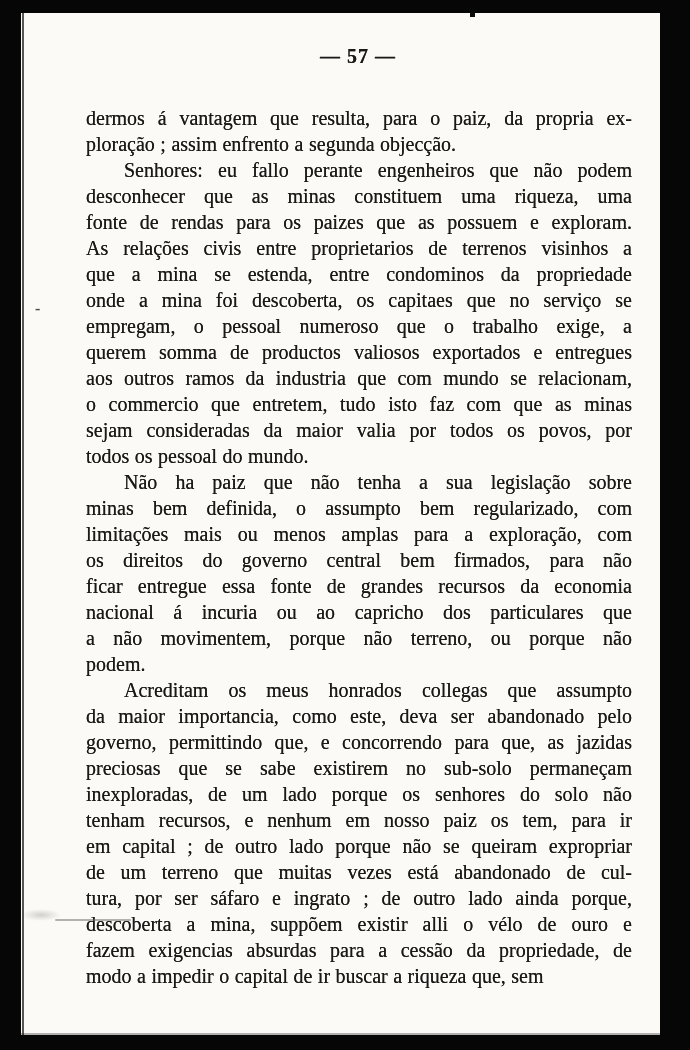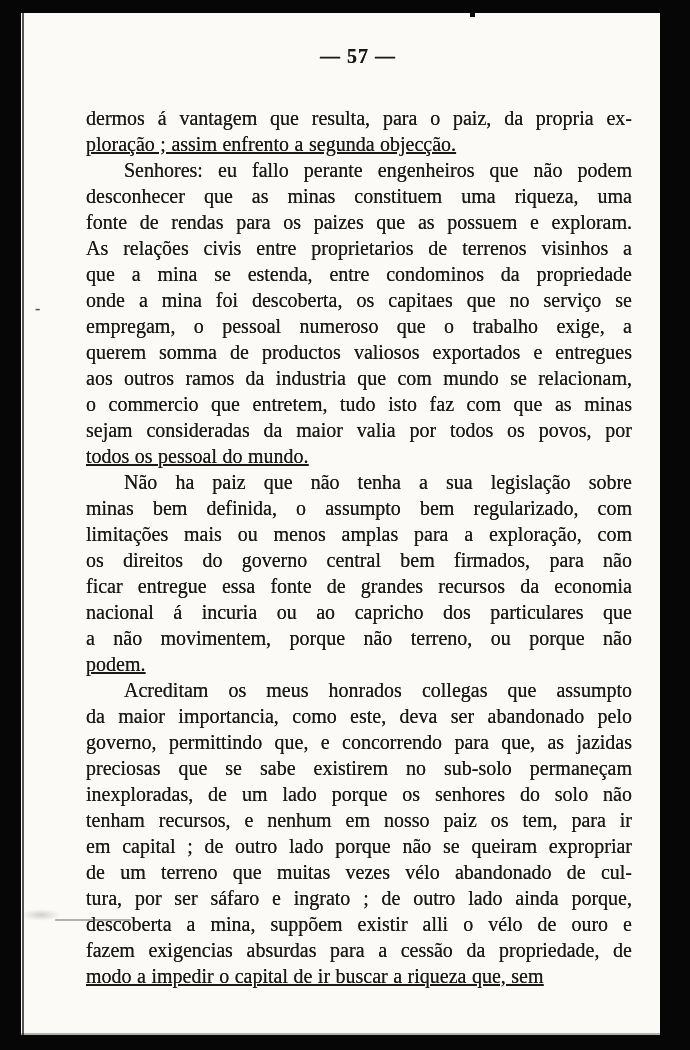--- a/index.html
+++ b/index.html
@@ -72,21 +72,21 @@
   .line {
     height: 26px;
     line-height: 26px;
     text-align: justify;
     text-align-last: justify;
     overflow: hidden;
     word-spacing: .5px;
     text-shadow: 0 0 .4px rgba(22, 20, 18, .85);
   }
   .line.indent { padding-left: 38px; }
-  .line.last   { text-align-last: left; text-decoration: underline; }
+  .line.last   { text-align-last: left; }
   .margin-mark {
     position: absolute;
     left: 14px;
     top: 288px;
     width: 14px;
     height: 16px;
     color: #524e49;
     font-weight: 700;
     font-size: 16px;
     line-height: 16px;
@@ -141,21 +141,21 @@
       <div class="line">nacional á incuria ou ao capricho dos particulares que</div>
       <div class="line">a não movimentem, porque não terreno, ou porque não</div>
       <div class="line last">podem.</div>
       <div class="line indent">Acreditam os meus honrados collegas que assumpto</div>
       <div class="line">da maior importancia, como este, deva ser abandonado pelo</div>
       <div class="line">governo, permittindo que, e concorrendo para que, as jazidas</div>
       <div class="line">preciosas que se sabe existirem no sub-solo permaneçam</div>
       <div class="line">inexploradas, de um lado porque os senhores do solo não</div>
       <div class="line">tenham recursos, e nenhum em nosso paiz os tem, para ir</div>
       <div class="line">em capital ; de outro lado porque não se queiram expropriar</div>
-      <div class="line">de um terreno que muitas vezes vélo abandonado de cul-</div>
+      <div class="line">de um terreno que muitas vezes está abandonado de cul-</div>
       <div class="line">tura, por ser sáfaro e ingrato ; de outro lado ainda porque,</div>
       <div class="line">descoberta a mina, suppõem existir alli o vélo de ouro e</div>
       <div class="line">fazem exigencias absurdas para a cessão da propriedade, de</div>
       <div class="line last">modo a impedir o capital de ir buscar a riqueza que, sem</div>
     </div>
   <div class="smudge"></div>
   <div class="underline-mark"></div>
 </div>
 
 </body></html>

